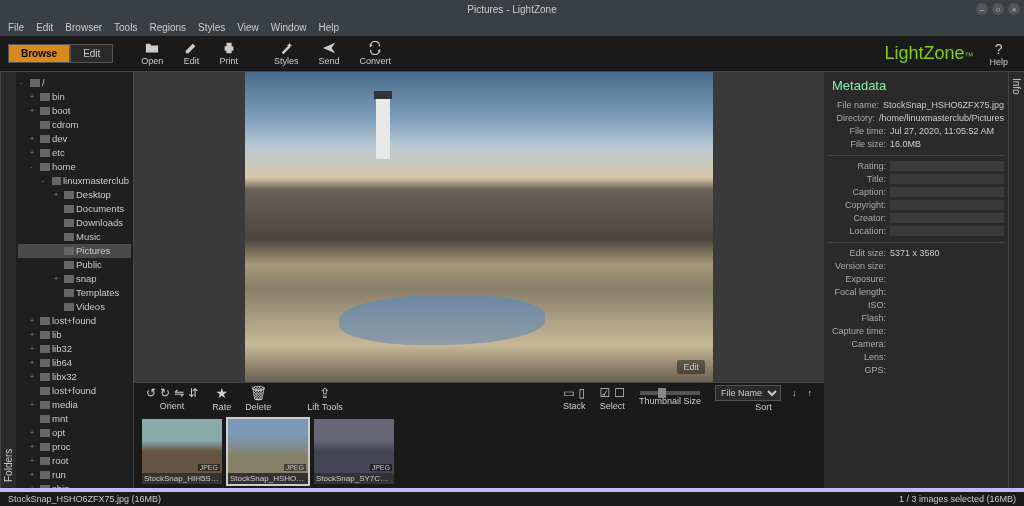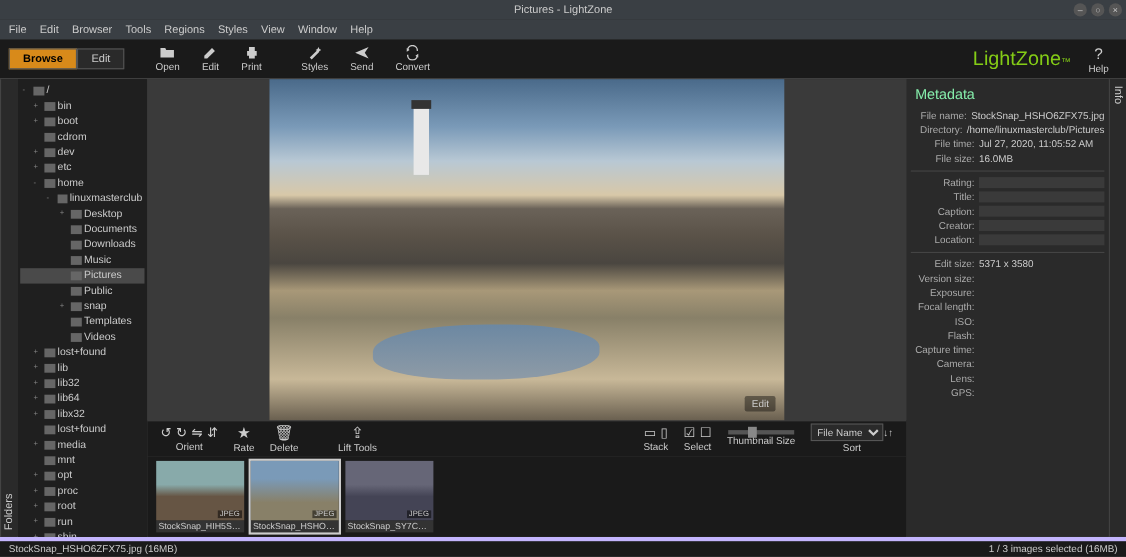--- a/index.html
+++ b/index.html
@@ -356,21 +356,21 @@
             <span>☑</span>
             <span>☐</span>
           </div>
           <span>Select</span>
         </div>
       <div class="tgroup">
           <div class="slider"></div>
           <span>Thumbnail Size</span>
         </div>
       <div class="tgroup">
-          <div style="display:flex;gap:0;align-items:center">
+          <div style="display:flex;gap:11px;align-items:center">
             <select><option>File Name</option></select>
             <span>↓</span>
             <span>↑</span>
           </div>
           <span>Sort</span>
         </div>
     </div>
 
     <div class="thumbstrip" id="thumbs">
         <div class="thumb">
@@ -422,20 +422,24 @@
         </div>
       <div class="meta-row">
           <div class="meta-label">Title:</div>
           <div class="meta-input"></div>
         </div>
       <div class="meta-row">
           <div class="meta-label">Caption:</div>
           <div class="meta-input"></div>
         </div>
       <div class="meta-row">
+          <div class="meta-label">Copyright:</div>
+          <div class="meta-input"></div>
+        </div>
+      <div class="meta-row">
           <div class="meta-label">Creator:</div>
           <div class="meta-input"></div>
         </div>
       <div class="meta-row">
           <div class="meta-label">Location:</div>
           <div class="meta-input"></div>
         </div>
     </div>
     <div class="meta-divider"></div>
     <div class="meta-group">

